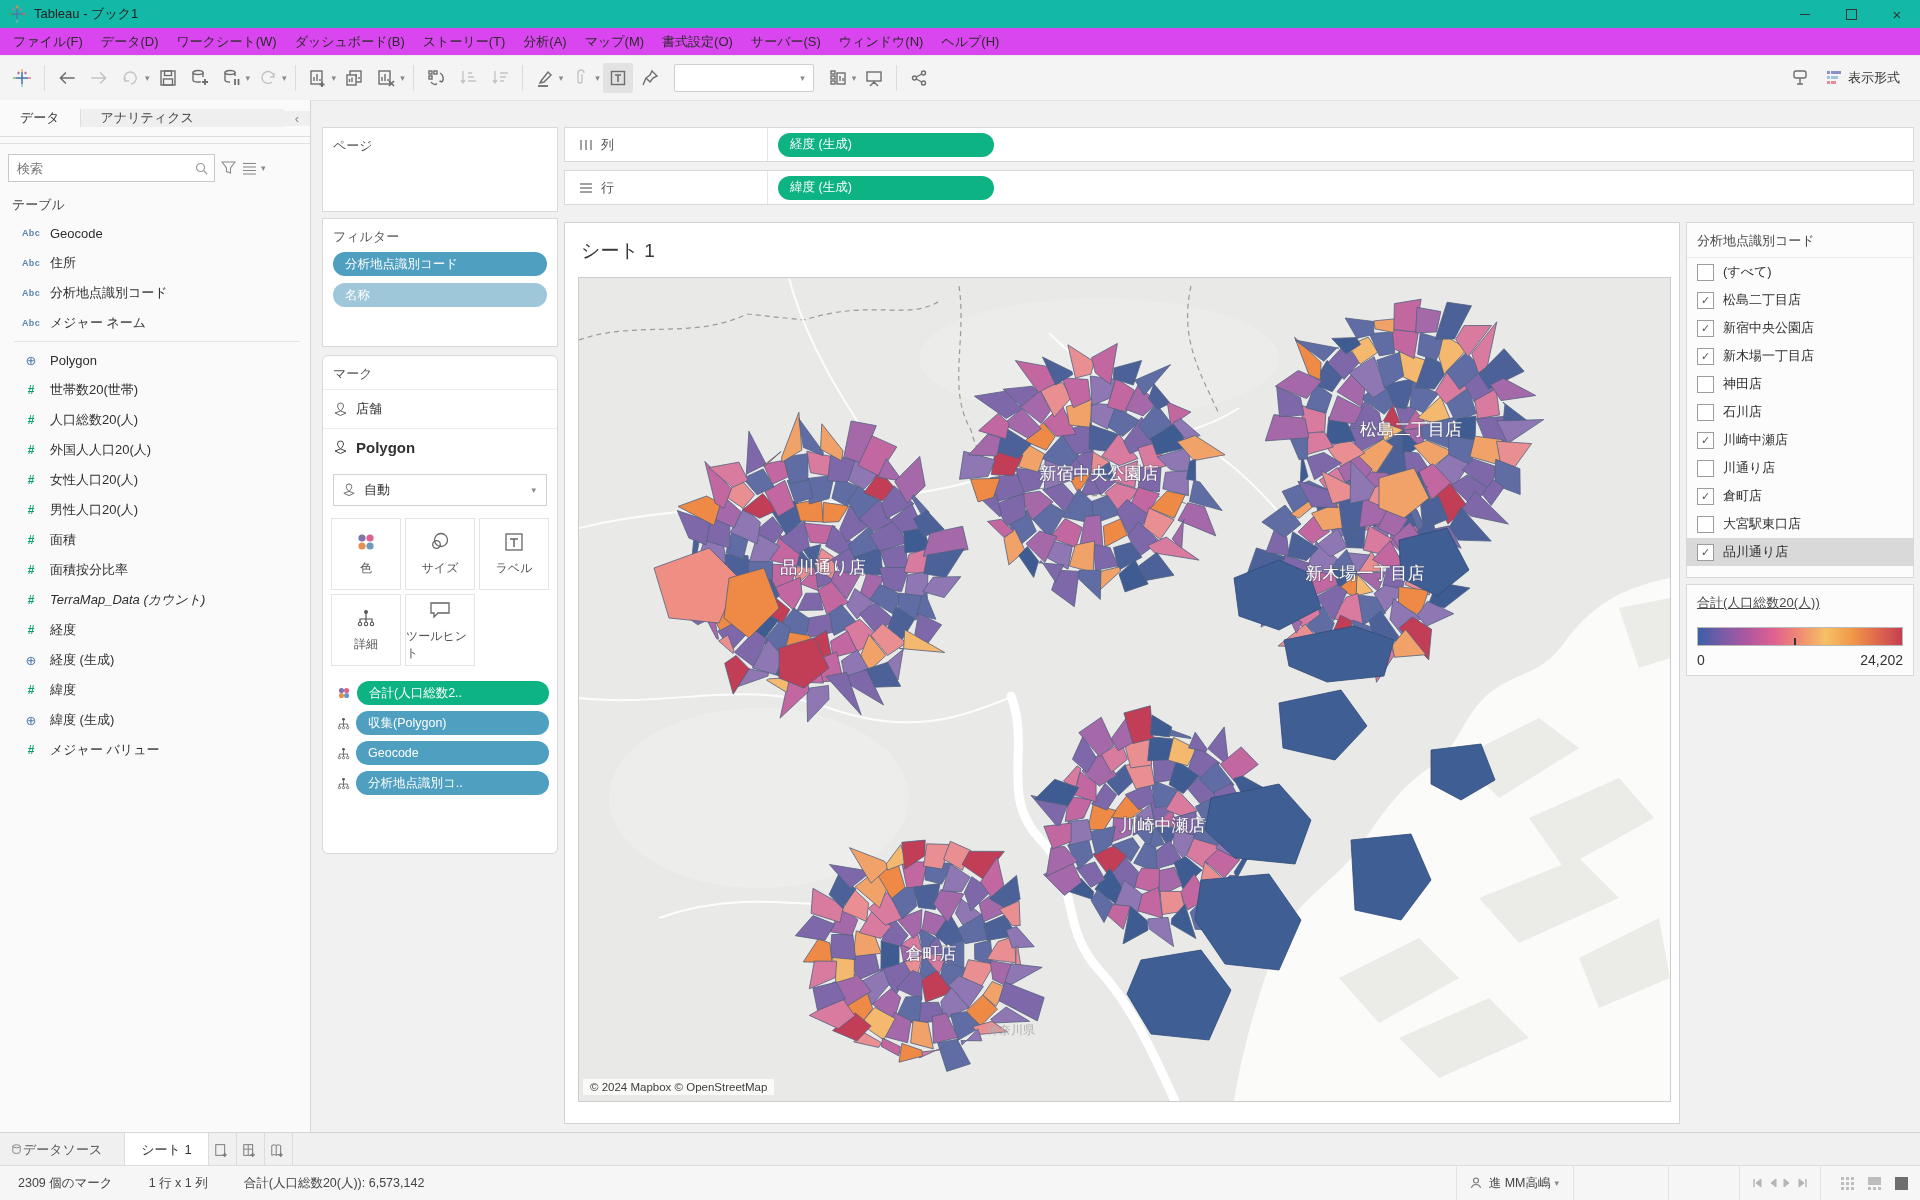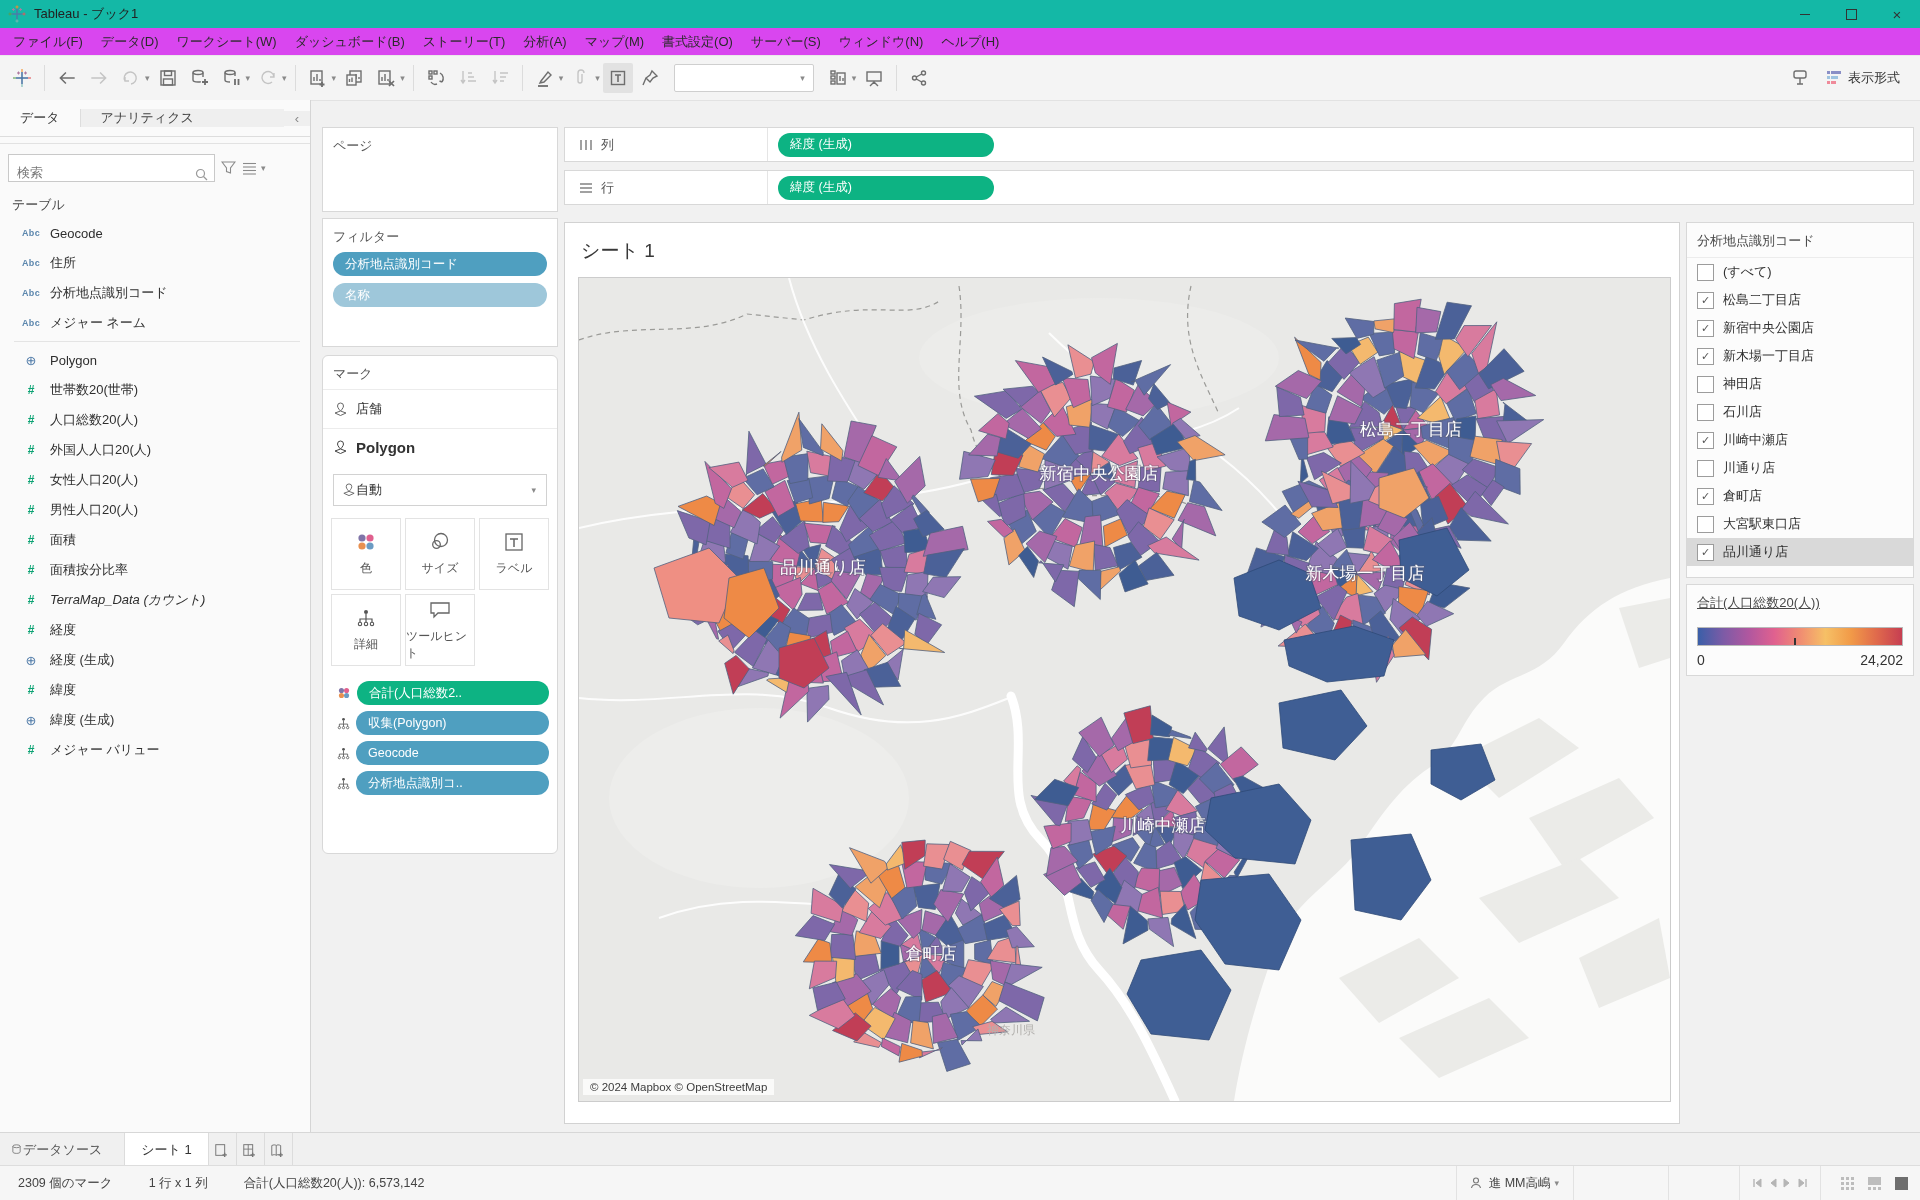--- a/index.html
+++ b/index.html
@@ -32,41 +32,41 @@
   
   .datapane{position:absolute;left:0;top:100px;width:310px;bottom:67px;background:#fafafa;border-right:1px solid #d5d5d5;}
   .dp-tabs{height:36px;display:flex;align-items:center;border-bottom:1px solid #ddd;}
   .dp-tab{display:flex;align-items:center;padding:0 20px;font-size:13px;color:#333;}
   .dp-tab.inactive{background:#efefef;border-left:1px solid #ddd;color:#444;flex:1;}
   .dp-collapse{width:26px;display:flex;align-items:center;justify-content:center;color:#888;background:#efefef;}
   .src-row{height:27px;display:flex;align-items:center;padding-left:10px;gap:7px;font-size:13px;}
   .src-row.sel{background:#e4e4e4;}
   .dp-div{height:1px;background:#e2e2e2;margin:6px 0;}
   .search-row{display:flex;align-items:center;padding:4px 8px;gap:6px;}
-  .search-box{flex:0 0 190px;height:26px;border:1px solid #c9c9c9;background:#fff;display:flex;align-items:flex-end;padding:0 6px;color:#9a9a9a;}
+  .search-box{flex:0 0 190px;height:26px;border:1px solid #c9c9c9;background:#fff;display:flex;align-items:center;padding:0 6px;color:#9a9a9a;}
   .search-box input{border:none;outline:none;flex:1;font-size:13px;font-family:inherit;color:#333;background:transparent;}
   .tables-label{padding:10px 0 4px 12px;font-size:13px;color:#454545;}
   .field-row{height:30px;display:flex;align-items:center;padding-left:18px;gap:6px;}
   .fi{width:26px;text-align:center;flex:0 0 26px;}
   .fi.abc{color:#5b86ad;font-size:9px;font-weight:bold;letter-spacing:.3px;}
   .fi.num{color:#0ba273;font-size:12px;font-weight:bold;}
   .fi.geo{color:#4d79a7;font-size:13px;}
   .field-label{font-size:13px;color:#2e2e2e;white-space:nowrap;}
   .field-label.it{font-style:italic;}
   .field-divider{height:1px;background:#e4e4e4;margin:3px 10px 3px 14px;}
   
   .card{position:absolute;background:#fff;border:1px solid #d8d8d8;}
   .card-h{font-size:13px;color:#565656;padding:9px 0 6px 10px;}
   .pill{height:24px;border-radius:12px;color:#fff;font-size:12.5px;display:flex;align-items:center;padding:0 12px;white-space:nowrap;overflow:hidden;}
   .pill.measure{background:var(--measure);}
   .pill.dim{background:var(--dim);}
   .pill.dimlight{background:var(--dimlight);}
   .marks-layer{display:flex;align-items:center;gap:8px;padding:10px 10px;border-top:1px solid #ececec;font-size:13px;color:#333;}
   .marks-layer.sel{font-weight:bold;font-size:15px;}
-  .type-dd{margin:8px 10px;height:30px;border:1px solid #d2d2d2;display:flex;align-items:center;padding:0 8px;font-size:13px;color:#333;}
+  .type-dd{margin:8px 10px;height:30px;border:1px solid #d2d2d2;display:flex;align-items:center;gap:8px;padding:0 8px;font-size:13px;color:#333;}
   .mbtn-grid{display:flex;flex-wrap:wrap;padding:4px 8px;gap:4px;}
   .mbtn{width:68px;height:70px;border:1px solid #e3e3e3;display:flex;flex-direction:column;align-items:center;justify-content:center;gap:7px;font-size:12px;color:#555;background:#fff;}
   .mpill-row{display:flex;align-items:center;gap:6px;padding:3px 8px 3px 14px;justify-content:space-between;}
   .mpill-row .pill{flex:1;}
   
   .shelf{position:absolute;left:564px;width:1348px;height:33px;background:#fff;border:1px solid #d8d8d8;display:flex;align-items:center;}
   .shelf-label{width:188px;display:flex;align-items:center;gap:8px;padding-left:14px;color:#565656;font-size:13px;border-right:1px solid #e5e5e5;height:100%;}
   .shelf .pill{margin-left:10px;width:192px;}
   
   .vizcard{position:absolute;left:564px;top:222px;width:1114px;height:900px;background:#fff;border:1px solid #d2d2d2;}

